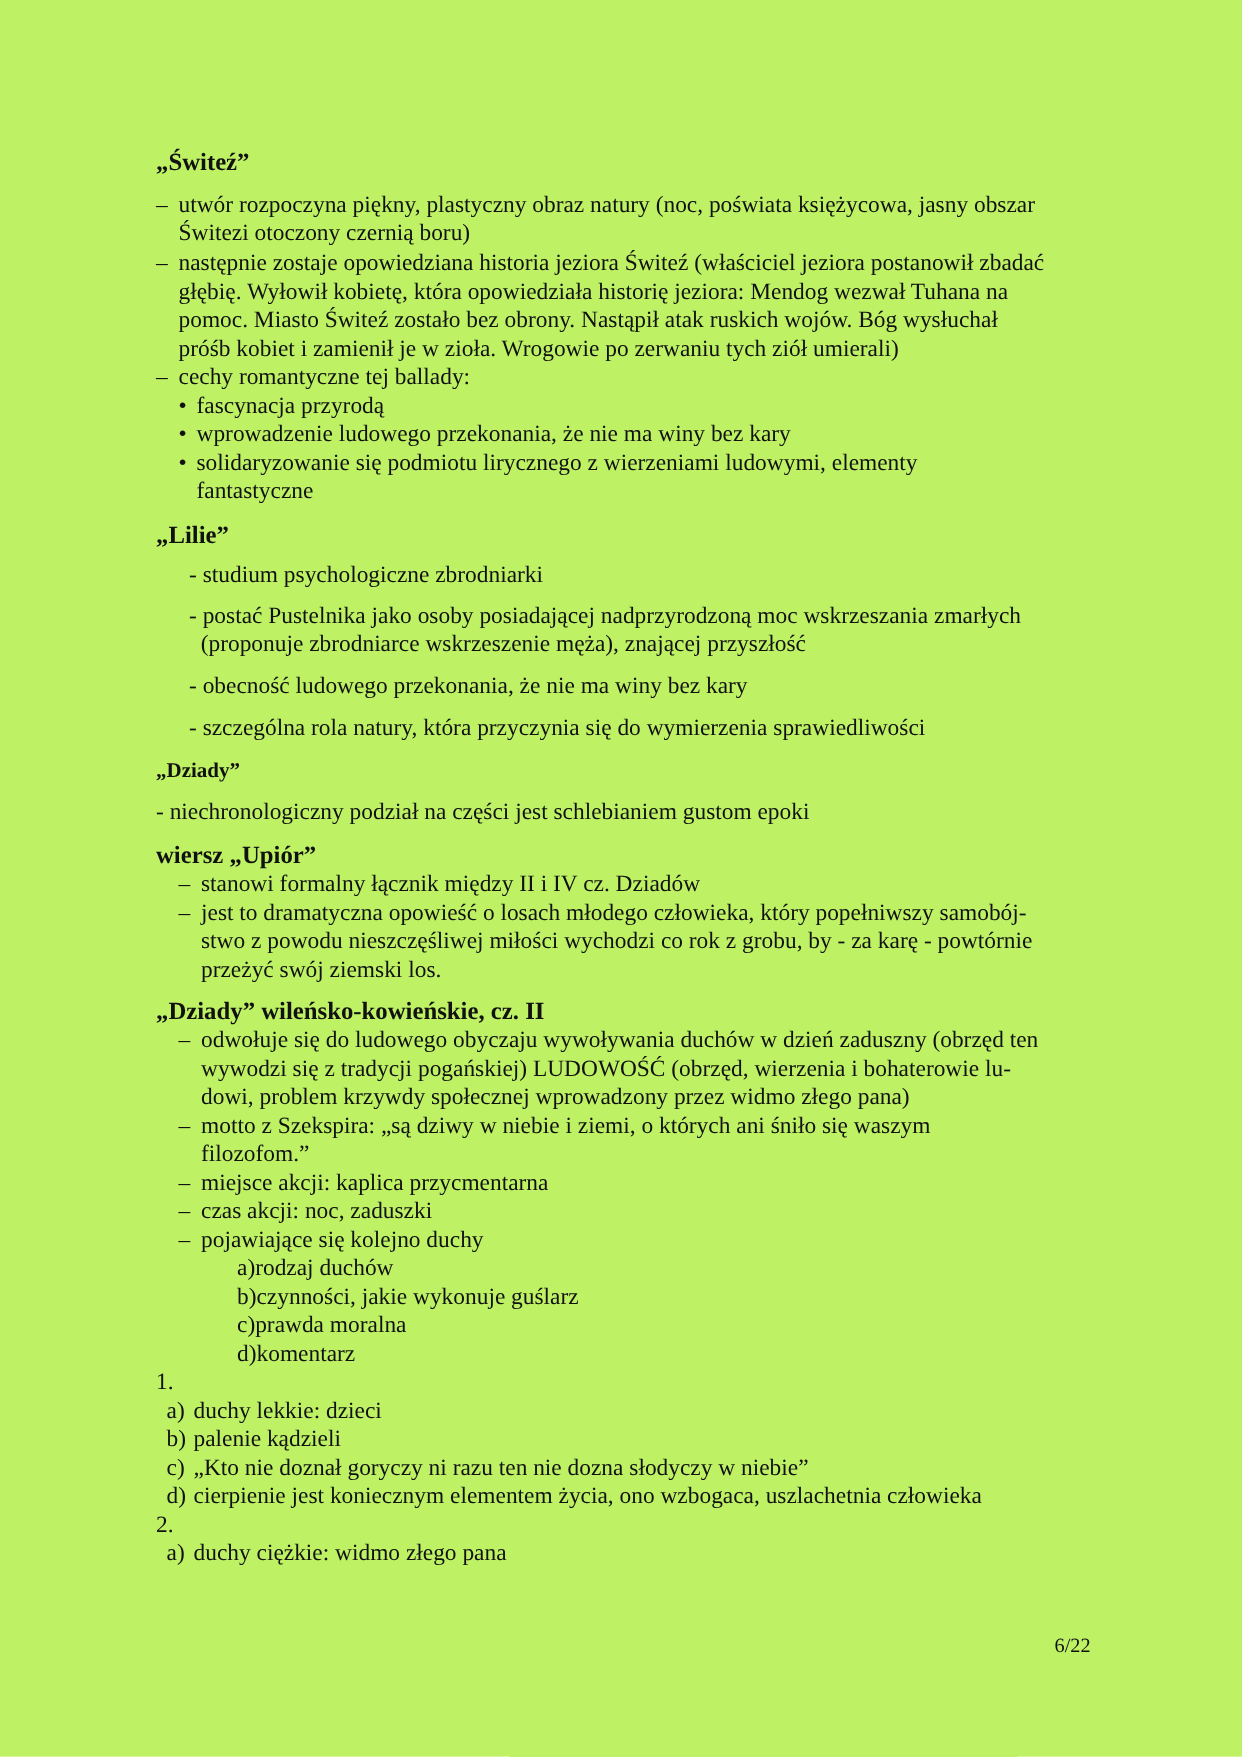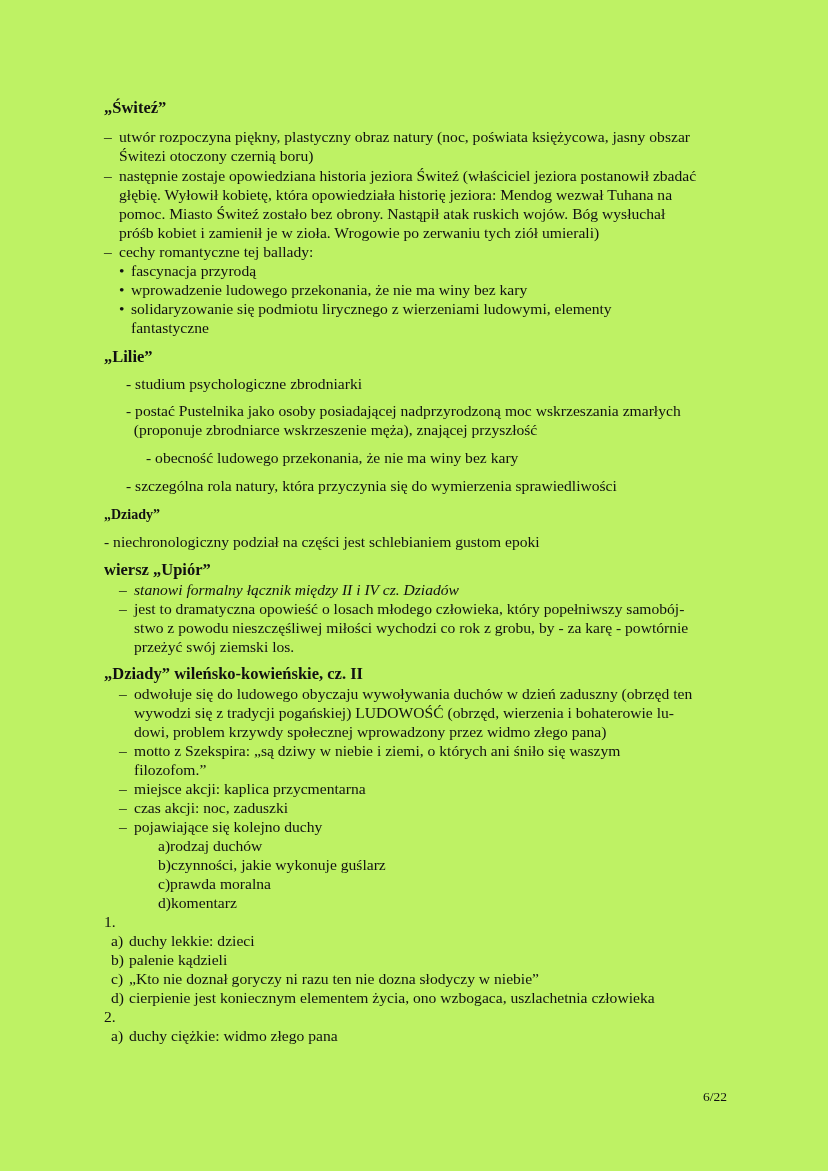--- a/index.html
+++ b/index.html
@@ -44,33 +44,33 @@
     <div class="bullet" style="left:119px; top:299px;">•</div>
     <div class="line" style="left:131px; top:299px;">solidaryzowanie się podmiotu lirycznego z wierzeniami ludowymi, elementy</div>
     <div class="line" style="left:131px; top:318px;text-align:center;">fantastyczne</div>
   </div>
 
   <div>
     <div class="h" style="left:104px; top:347px;">„Lilie”</div>
     <div class="line" style="left:126px; top:374px;">- studium psychologiczne zbrodniarki</div>
     <div class="line" style="left:126px; top:401px;">- postać Pustelnika jako osoby posiadającej nadprzyrodzoną moc wskrzeszania zmarłych</div>
     <div class="line" style="left:126px; top:420px; white-space:pre;">  (proponuje zbrodniarce wskrzeszenie męża), znającej przyszłość</div>
-    <div class="line" style="left:126px; top:448px;margin-left:20px;">- obecność ludowego przekonania, że nie ma winy bez kary</div>
+    <div class="line" style="left:126px; top:448px;">- obecność ludowego przekonania, że nie ma winy bez kary</div>
     <div class="line" style="left:126px; top:476px;">- szczególna rola natury, która przyczynia się do wymierzenia sprawiedliwości</div>
   </div>
 
   <div>
     <div class="h big" style="left:104px; top:505px;">„Dziady”</div>
     <div class="line" style="left:104px; top:532px;">- niechronologiczny podział na części jest schlebianiem gustom epoki</div>
   </div>
 
   <div>
     <div class="h" style="left:104px; top:560px;">wiersz „Upiór”</div>
     <div class="dash" style="left:119px; top:580px;">–</div>
-    <div class="line" style="left:134px; top:580px;font-style:italic;">stanowi formalny łącznik między II i IV cz. Dziadów</div>
+    <div class="line" style="left:134px; top:580px;">stanowi formalny łącznik między II i IV cz. Dziadów</div>
     <div class="dash" style="left:119px; top:599px;">–</div>
     <div class="line" style="left:134px; top:599px;">jest to dramatyczna opowieść o losach młodego człowieka, który popełniwszy samobój-</div>
     <div class="line" style="left:134px; top:618px;">stwo z powodu nieszczęśliwej miłości wychodzi co rok z grobu, by - za karę - powtórnie</div>
     <div class="line" style="left:134px; top:637px;">przeżyć swój ziemski los.</div>
   </div>
 
   <div>
     <div class="h" style="left:104px; top:664px;">„Dziady” wileńsko-kowieńskie, cz. II</div>
 
     <div class="dash" style="left:119px; top:684px;">–</div>

